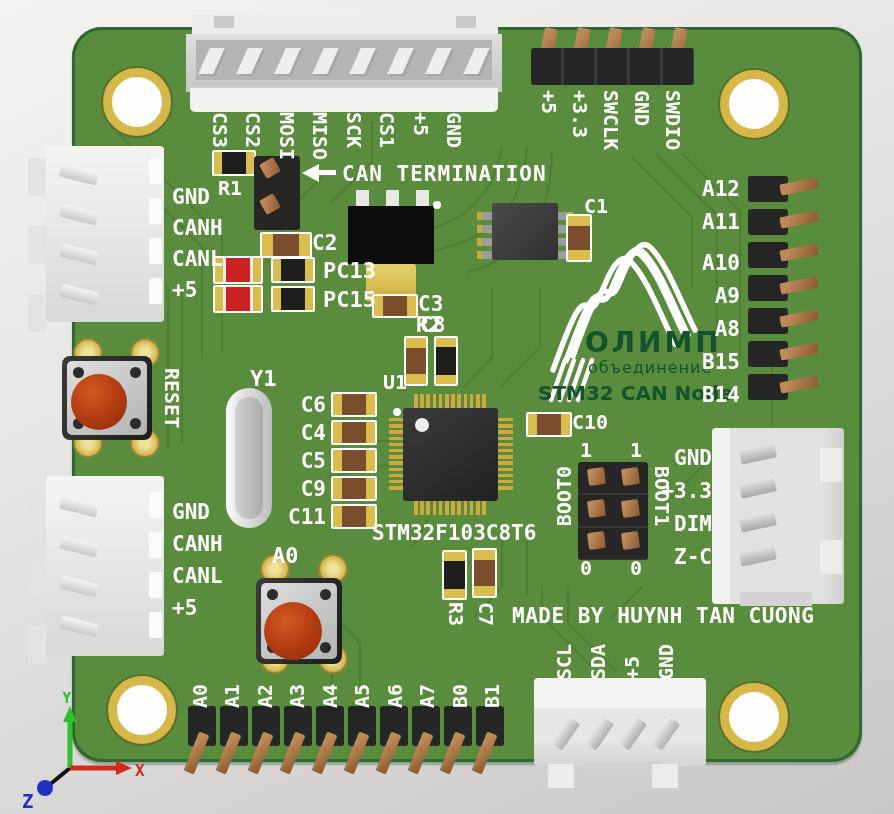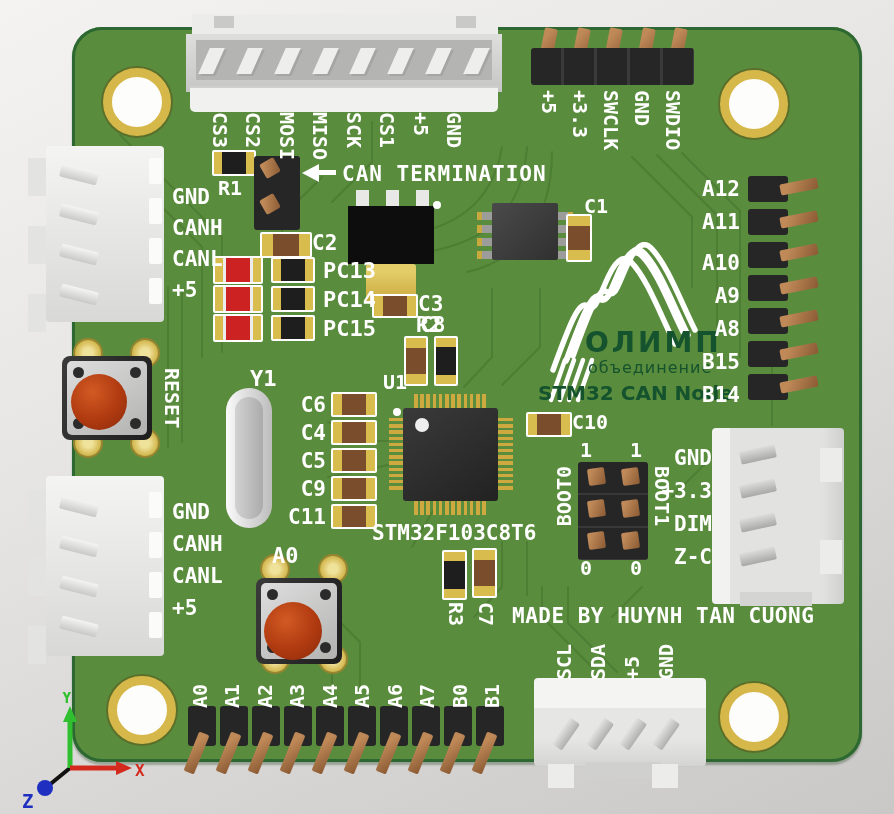--- a/index.html
+++ b/index.html
@@ -187,25 +187,20 @@
 
 <div class="abs" style="left:213px;top:258px;z-index:5">
     <div class="ledrow">
     <span class="led led-h"></span>
     <span class="res res-h"></span>
     <span class="lbl">PC13</span>
   </div>
     <div class="ledrow">
     <span class="led led-h"></span>
     <span class="res res-h"></span>
-    <span class="lbl">PC14</span>
-  </div>
-    <div class="ledrow">
-    <span class="led led-h"></span>
-    <span class="res res-h"></span>
     <span class="lbl">PC15</span>
   </div>
   </div>
 
 <div class="pasv cap-h" style="left:372px;top:294px;width:42px;height:20px"></div>
 <span class="silk" style="left:418px;top:292px">C3</span>
 <span class="silk" style="left:420px;top:313px">C8</span>
 <span class="silk" style="left:416px;top:313px">R2</span>
 <div class="pasv cap-v" style="left:404px;top:336px;width:20px;height:46px"></div>
 <div class="pasv res-v" style="left:434px;top:336px;width:20px;height:46px"></div>

